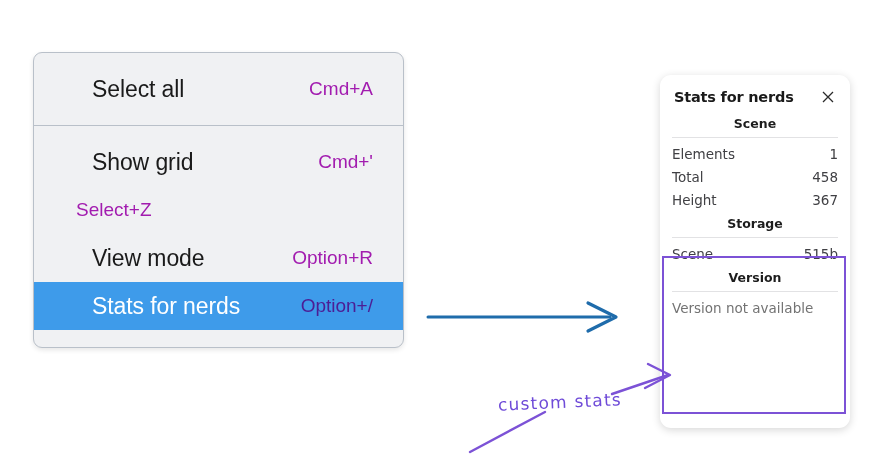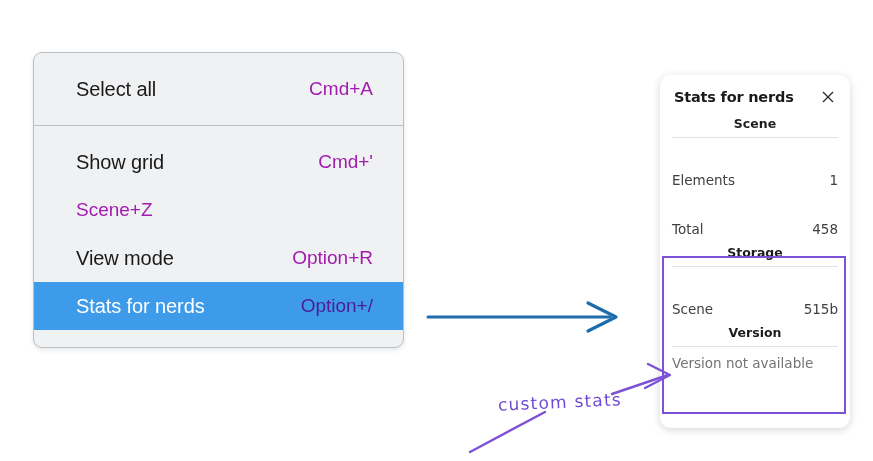--- a/index.html
+++ b/index.html
@@ -40,24 +40,25 @@
   }
   .menu-item {
     display: flex;
     align-items: center;
     justify-content: space-between;
     height: 48px;
     padding: 0 30px 0 42px;
     box-sizing: border-box;
   }
   .menu-item .label {
-    font-size: 20px;
+    font-size: 23px;
     color: #1a1a1a;
     letter-spacing: -0.1px;
     white-space: nowrap;
+    margin-left: 16px;
   }
   .menu-item .shortcut {
     font-size: 19px;
     color: #a21caf;
     white-space: nowrap;
   }
   .menu-item.selected {
     background: #3e9bea;
   }
   .menu-item.selected .label { color: #ffffff; }
@@ -110,21 +111,21 @@
     margin: 0 0 4px 0;
   }
   .stat-row {
     display: flex;
     justify-content: space-between;
     align-items: baseline;
     font-size: 13.5px;
     color: #404044;
     padding: 3.5px 0;
   }
-  .stat-row .k { white-space: nowrap; margin-top: 26px; }
+  .stat-row .k { white-space: nowrap; }
   .stat-row .v { white-space: nowrap; }
   .version-text {
     font-size: 13.5px;
     color: #737373;
     padding: 4px 0 0 0;
     white-space: nowrap;
   }
 
   
   #custom-stats-box {
@@ -170,21 +171,21 @@
   </div>
 
   <div class="menu-separator"></div>
 
   <div class="menu-group bottom">
     <div class="menu-item">
       <span class="label">Show grid</span>
       <span class="shortcut">Cmd+'</span>
     </div>
     <div class="menu-item">
-      <span class="shortcut">Scene+Z</span>
+      <span class="shortcut">Select+Z</span>
     </div>
     <div class="menu-item">
       <span class="label">View mode</span>
       <span class="shortcut">Option+R</span>
     </div>
     <div class="menu-item selected">
       <span class="label">Stats for nerds</span>
       <span class="shortcut">Option+/</span>
     </div>
     <div class="menu-footer"></div>
@@ -205,20 +206,24 @@
 
     <div class="section-head">Scene</div>
     <div class="hrule"></div>
     <div class="stat-row">
       <span class="k">Elements</span>
       <span class="v">1</span>
     </div>
     <div class="stat-row">
       <span class="k">Total</span>
       <span class="v">458</span>
+    </div>
+    <div class="stat-row">
+      <span class="k">Height</span>
+      <span class="v">367</span>
     </div>
 
     <div class="section-head">Storage</div>
     <div class="hrule"></div>
     <div class="stat-row">
       <span class="k">Scene</span>
       <span class="v">515b</span>
     </div>
 
     <div class="section-head">Version</div>

